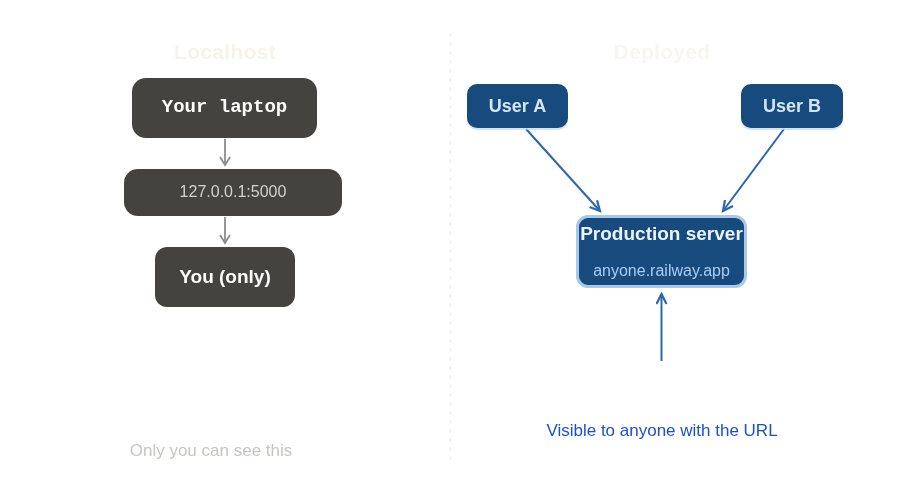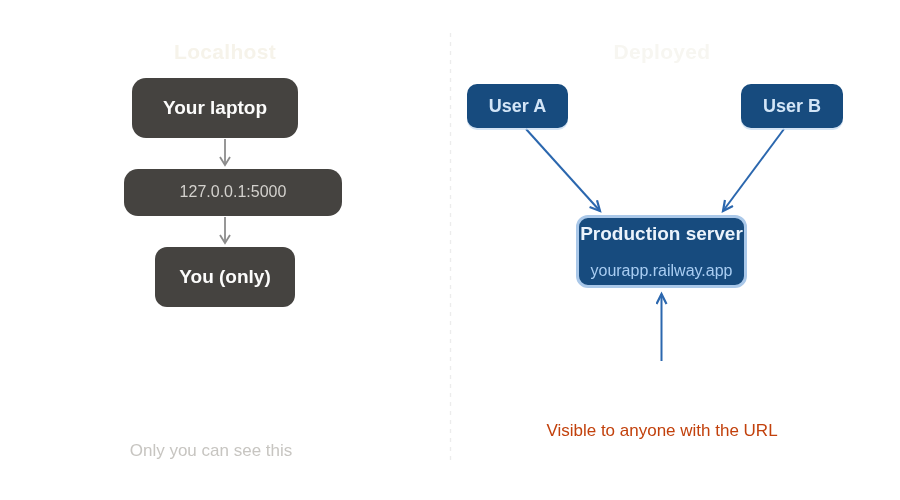--- a/index.html
+++ b/index.html
@@ -12,21 +12,21 @@
     font-size:21px; font-weight:bold; color:#f6f3ea; letter-spacing:.3px;
     user-select:none;
   }
   #title-localhost { left:75px; }
   #title-deployed { left:512px; color:#f7f6f1; }
   .caption {
     position:absolute; top:421px; width:320px; text-align:center;
     font-size:17px; color:#c7c5c1;
   }
   #caption-localhost { left:51px;margin-top:20px; }
-  #caption-deployed { left:502px; color:#c2410c; }
+  #caption-deployed { left:502px; color:#1d4ed8; }
   .node {
     position:absolute; display:flex; align-items:center; justify-content:center;
     box-sizing:border-box; text-align:center; line-height:1.15;
   }
   .dark {
     background:#454340; color:#fcfcfb; border-radius:14px;
     font-weight:bold; font-size:19px;
   }
   .dark.dim { font-weight:normal; font-size:16px; color:#d3d1cd; }
   .blue {
@@ -34,21 +34,21 @@
     font-weight:600; font-size:18px;
     box-shadow:0 2px 0 rgba(190,214,238,.65);
   }
   .server {
     flex-direction:column; gap:17px;
     border:3px solid #aac8e9; border-radius:12px; box-shadow:none;align-items:center;
   }
   .server .t { font-weight:bold; font-size:19px; color:#ebf3fc; }
   .server .s { font-weight:normal; font-size:16px; color:#a9cdf2; }
 
-  #node-laptop  { left:132px; top:78px;  width:166px; height:60px; }
+  #node-laptop  { left:132px; top:78px;  width:185px; height:60px;font-family:Liberation Mono, monospace; }
   #node-address { left:124px; top:169px; width:218px; height:47px; }
   #node-you     { left:155px; top:247px; width:140px; height:60px; border-radius:12px; }
   #node-usera   { left:467px; top:84px;  width:101px; height:44px; }
   #node-userb   { left:741px; top:84px;  width:102px; height:44px; }
   #node-userc   { left:612px; top:362px; width:100px; height:41px; }
   #node-server  { left:576px; top:215px; width:171px; height:73px; }
 
   svg.overlay { position:absolute; left:0; top:0; width:900px; height:500px; pointer-events:none; }
 </style>
 </head>
@@ -97,19 +97,19 @@
   <div class="node blue" id="node-usera">
     <span>User A</span>
   </div>
 
   <div class="node blue" id="node-userb">
     <span>User B</span>
   </div>
 
   <div class="node blue server" id="node-server">
     <span class="t">Production server</span>
-    <span class="s">yourapp.railway.app</span>
+    <span class="s">anyone.railway.app</span>
   </div>
 
 
   <div class="caption" id="caption-deployed">Visible to anyone with the URL</div>
 
 </div>
 
 </body></html>

